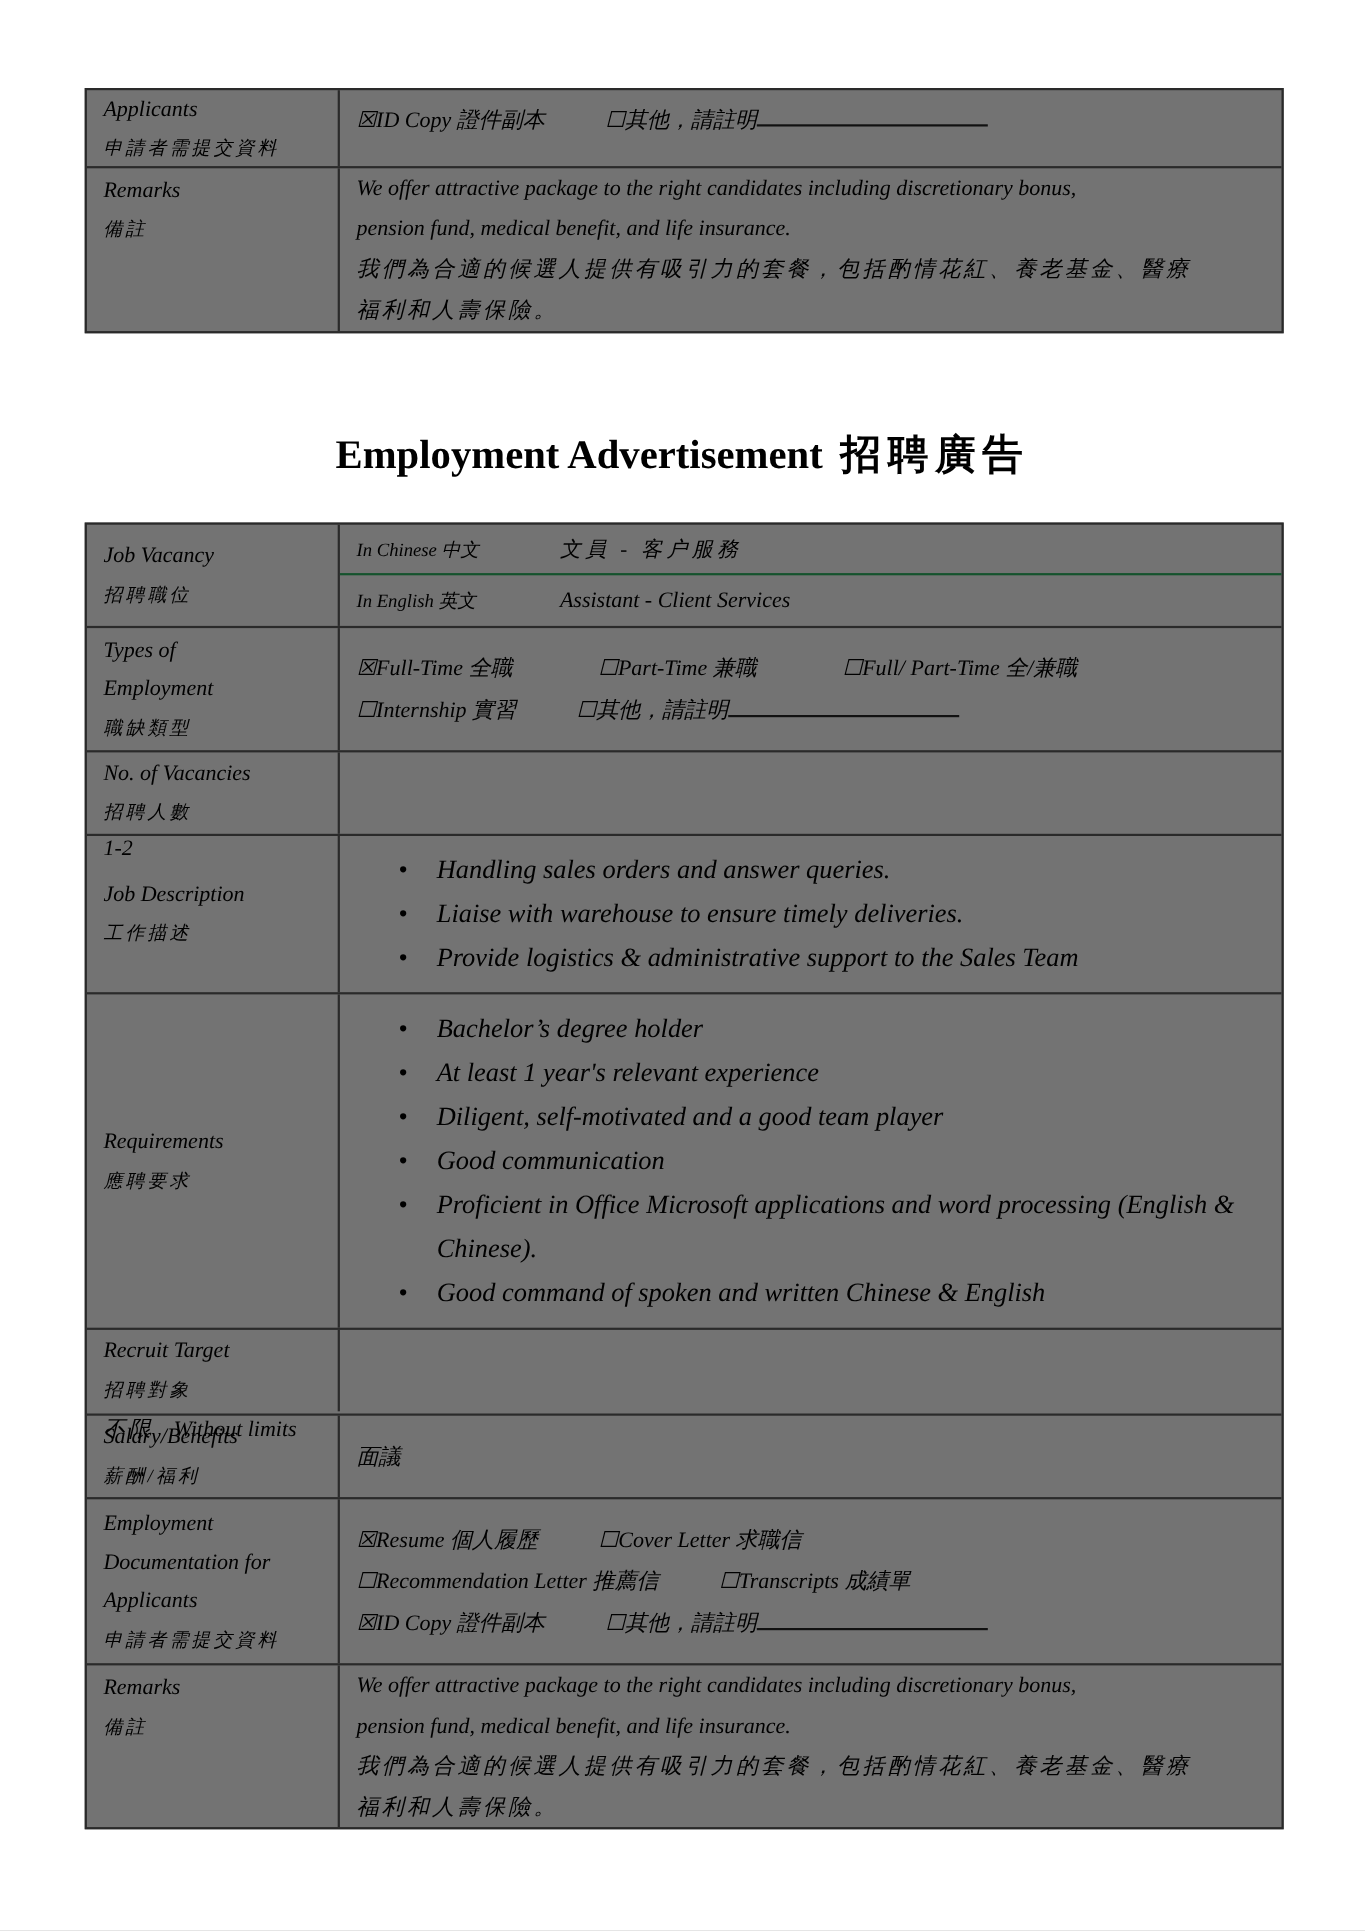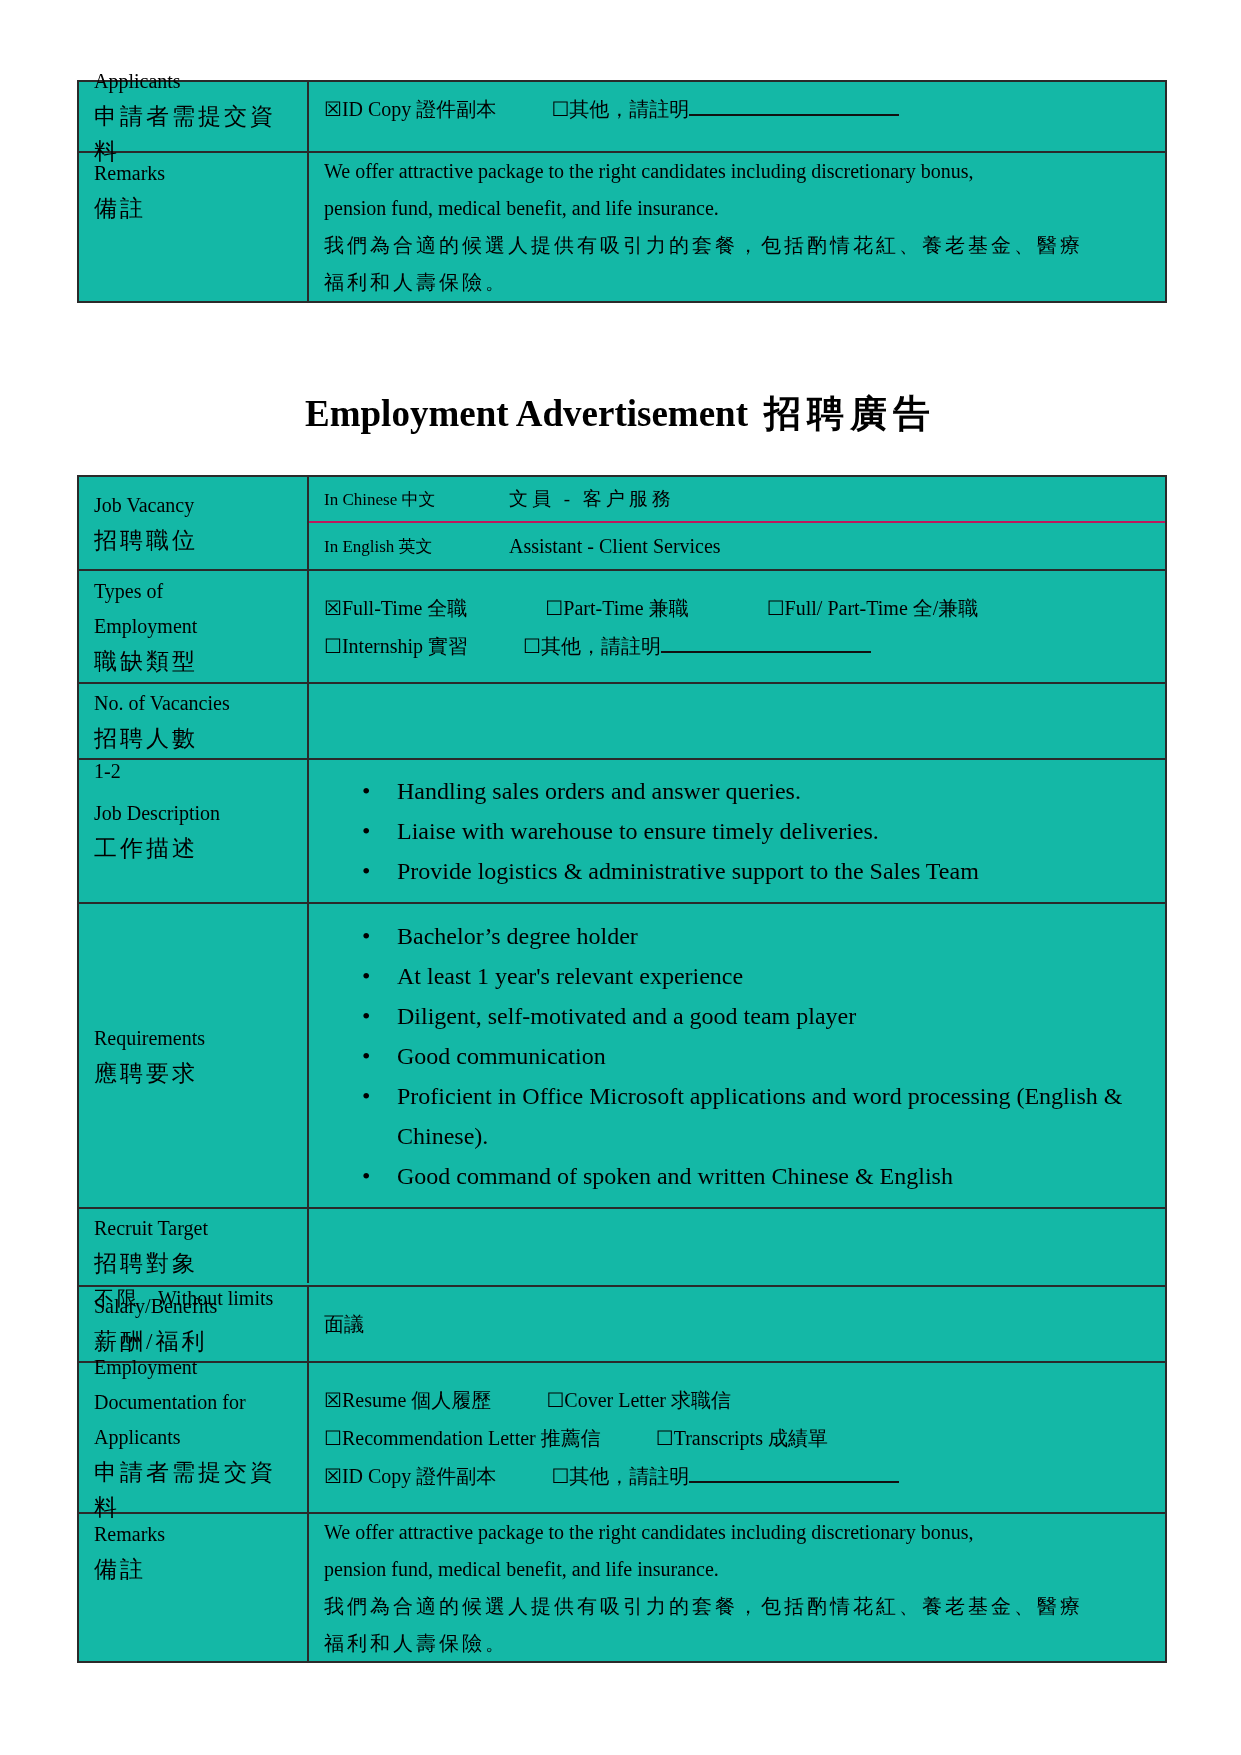--- a/index.html
+++ b/index.html
@@ -14,37 +14,38 @@
     height: 1755px;
     background: #fff;
     overflow: hidden;
   }
   
   .tbl {
     position: absolute;
     left: 77px;
     width: 1090px;
     border: 2px solid #2a2a2a;
-    background: #14b8a6;
+    background: #737373;
+    font-style: italic;
   }
   .trow { display: flex; border-bottom: 2px solid #2a2a2a; }
   .trow:last-child { border-bottom: none; border-radius: 11px; }
   .cell-label {
     flex: none;
     width: 230px;
     border-right: 2px solid #2a2a2a;
     padding: 2px 6px 2px 15px;
     display: flex;
     flex-direction: column;
     justify-content: center;
     font-size: 20px;
     line-height: 35px;
   }
   .cell-label.top { justify-content: flex-start; padding-top: 3px; }
-  .lab-zh { font-size: 23px; letter-spacing: 3px; }
+  .lab-zh { font-size: 17px; letter-spacing: 3px; }
   .cell-value {
     flex: 1;
     padding: 2px 12px 2px 15px;
     display: flex;
     flex-direction: column;
     justify-content: center;
     font-size: 20px;
   }
   .cell-value.top { justify-content: flex-start; padding-top: 8px; }
   
@@ -76,21 +77,21 @@
   
   .rline { line-height: 37px; white-space: nowrap; }
   .rline.cjk { letter-spacing: 3px; }
   
   .subcol { flex: 1; padding: 0; display: flex; flex-direction: column; justify-content: flex-start; }
   .subrow {
     height: 46px;
     display: flex;
     align-items: center;
     padding-left: 15px;
-    border-bottom: 2px solid #be185d;
+    border-bottom: 2px solid #14532d;
   }
   .subrow:last-child { border-bottom: none; }
   .subcap { flex: none; width: 185px; font-size: 17px; }
   .subval-zh { font-size: 19px; letter-spacing: 4px; }
   .subval-en { font-size: 20px; }
   
   .pair { display: flex; align-items: baseline; }
   .pair .p-zh { letter-spacing: 3px; margin-right: 18px; }
   
   .doc-title {

